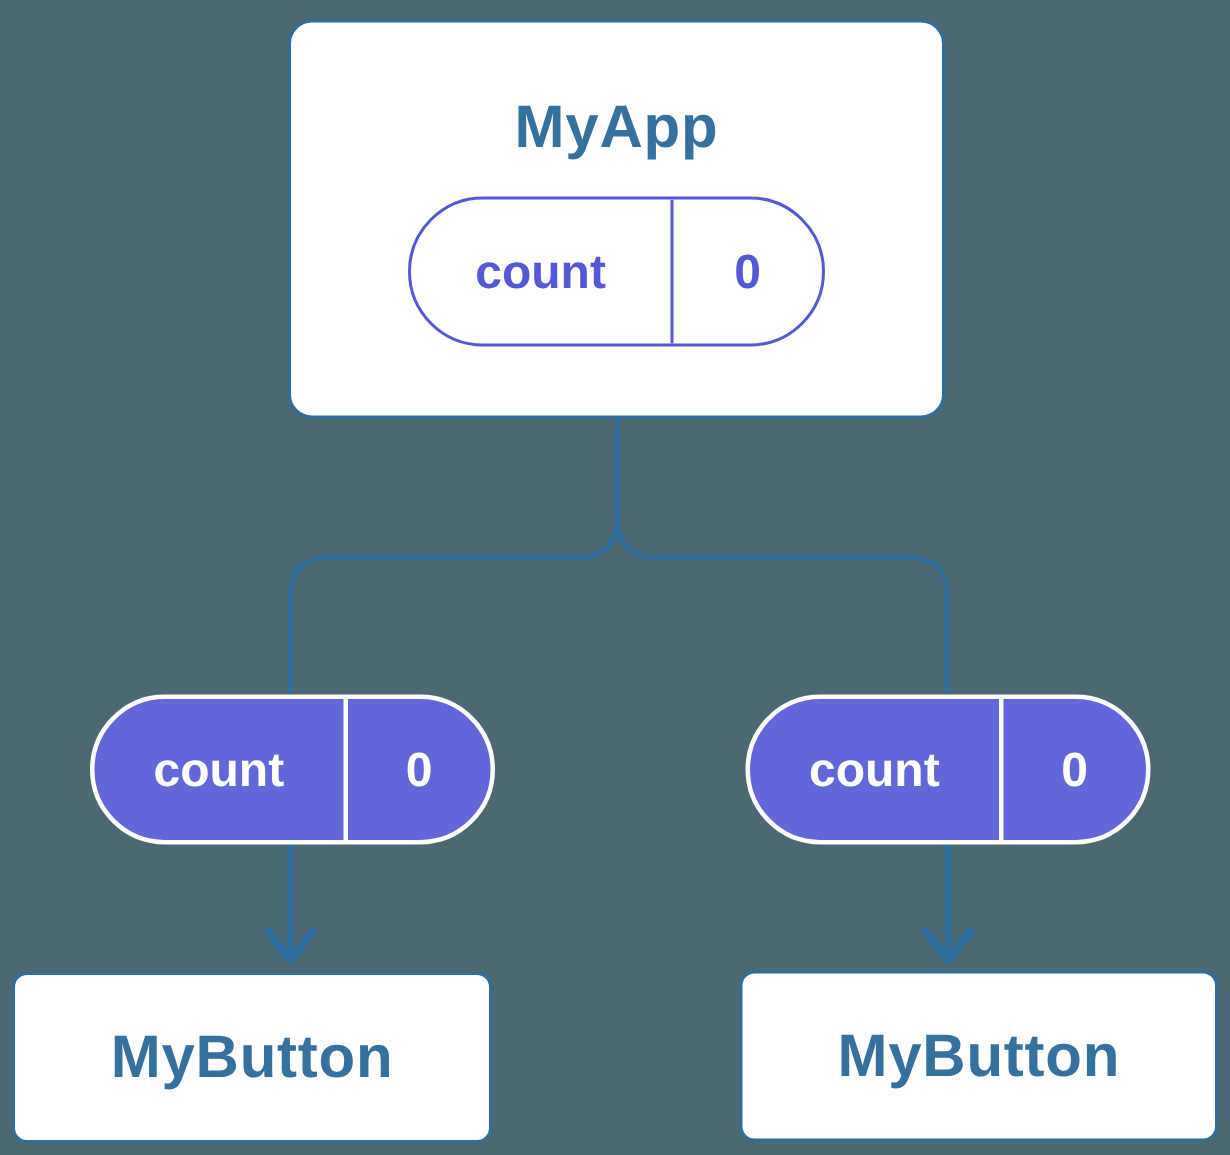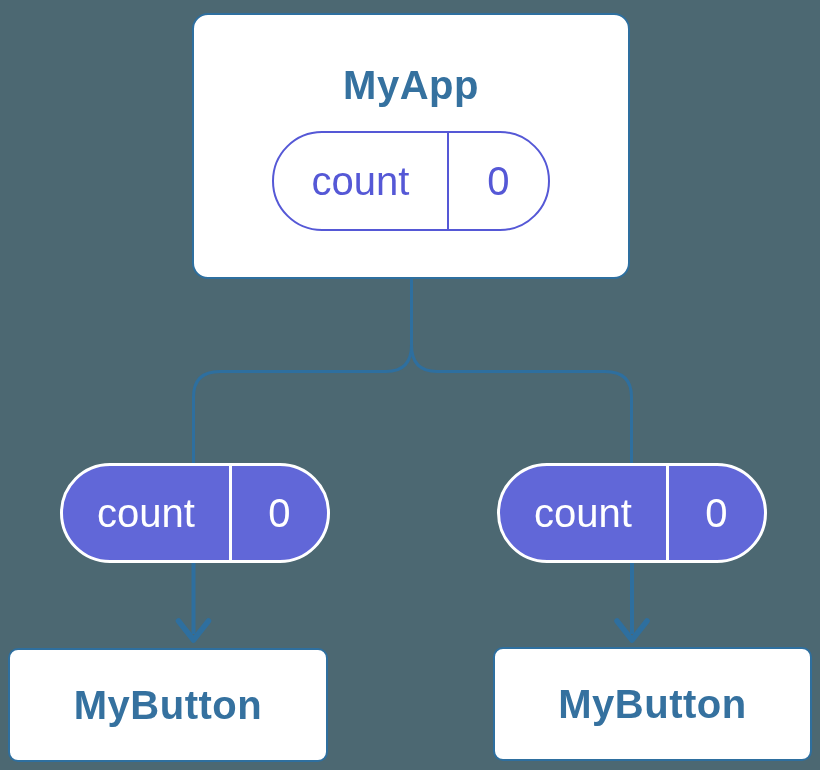--- a/index.html
+++ b/index.html
@@ -80,22 +80,23 @@
   .node.child-left  { left: 8px;   top: 648px; width: 320px; height: 114px; }
   .node.child-right { left: 493px; top: 647px; width: 319px; height: 114px; }
 
   .pill {
     display: flex;
     align-items: stretch;
     width: 278px;
     height: 100px;
     border-radius: 50px;
     overflow: hidden;
-    font-size: 40px;
+    font-size: 32px;
     z-index: 2;
+    font-weight: bold;
   }
   .pill-label, .pill-value {
     display: flex;
     align-items: center;
     justify-content: center;
     line-height: 1;
   }
   .pill-label { flex: 1.74; }
   .pill-value { flex: 1; }
   .pill.outline {

